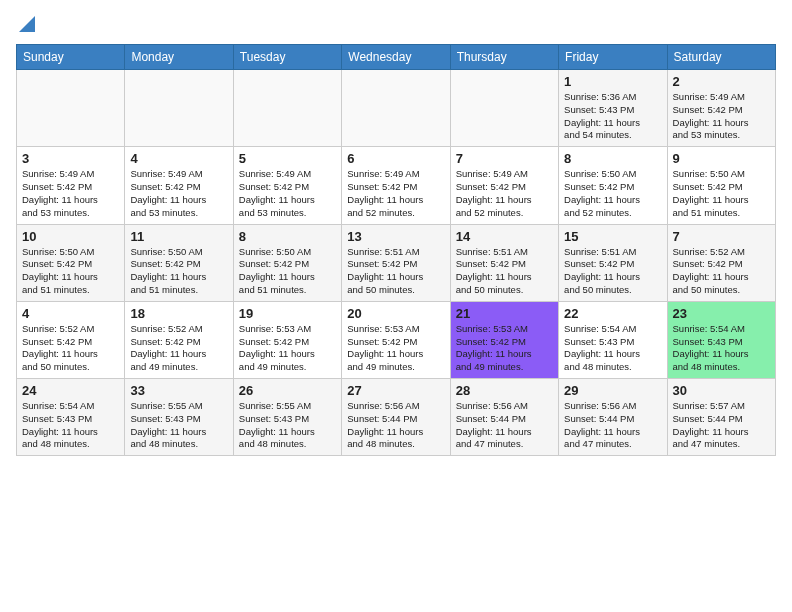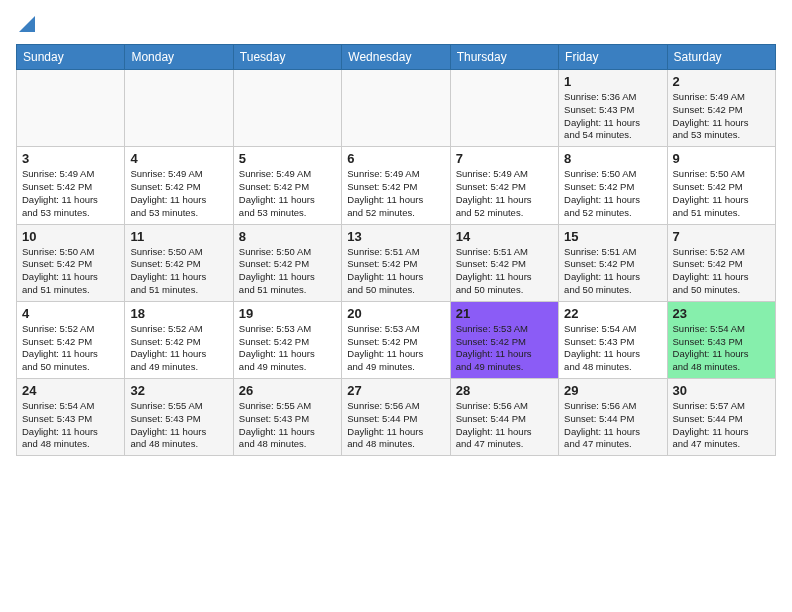--- a/index.html
+++ b/index.html
@@ -290,21 +290,21 @@
       </tr>
       <tr>
         <td style="background: rgb(245, 245, 245);">
           <span class="day-number">24</span>
           <div style="font-size: 9.5px; line-height: 1.35;">Sunrise: 5:54 AM</div>
           <div style="font-size: 9.5px; line-height: 1.35;">Sunset: 5:43 PM</div>
           <div style="font-size: 9.5px; line-height: 1.35;">Daylight: 11 hours</div>
           <div style="font-size: 9.5px; line-height: 1.35;">and 48 minutes.</div>
         </td>
         <td style="background: rgb(245, 245, 245);">
-          <span class="day-number">32</span>
+          <span class="day-number">33</span>
           <div style="font-size: 9.5px; line-height: 1.35;">Sunrise: 5:55 AM</div>
           <div style="font-size: 9.5px; line-height: 1.35;">Sunset: 5:43 PM</div>
           <div style="font-size: 9.5px; line-height: 1.35;">Daylight: 11 hours</div>
           <div style="font-size: 9.5px; line-height: 1.35;">and 48 minutes.</div>
         </td>
         <td style="background: rgb(245, 245, 245);">
           <span class="day-number">26</span>
           <div style="font-size: 9.5px; line-height: 1.35;">Sunrise: 5:55 AM</div>
           <div style="font-size: 9.5px; line-height: 1.35;">Sunset: 5:43 PM</div>
           <div style="font-size: 9.5px; line-height: 1.35;">Daylight: 11 hours</div>

